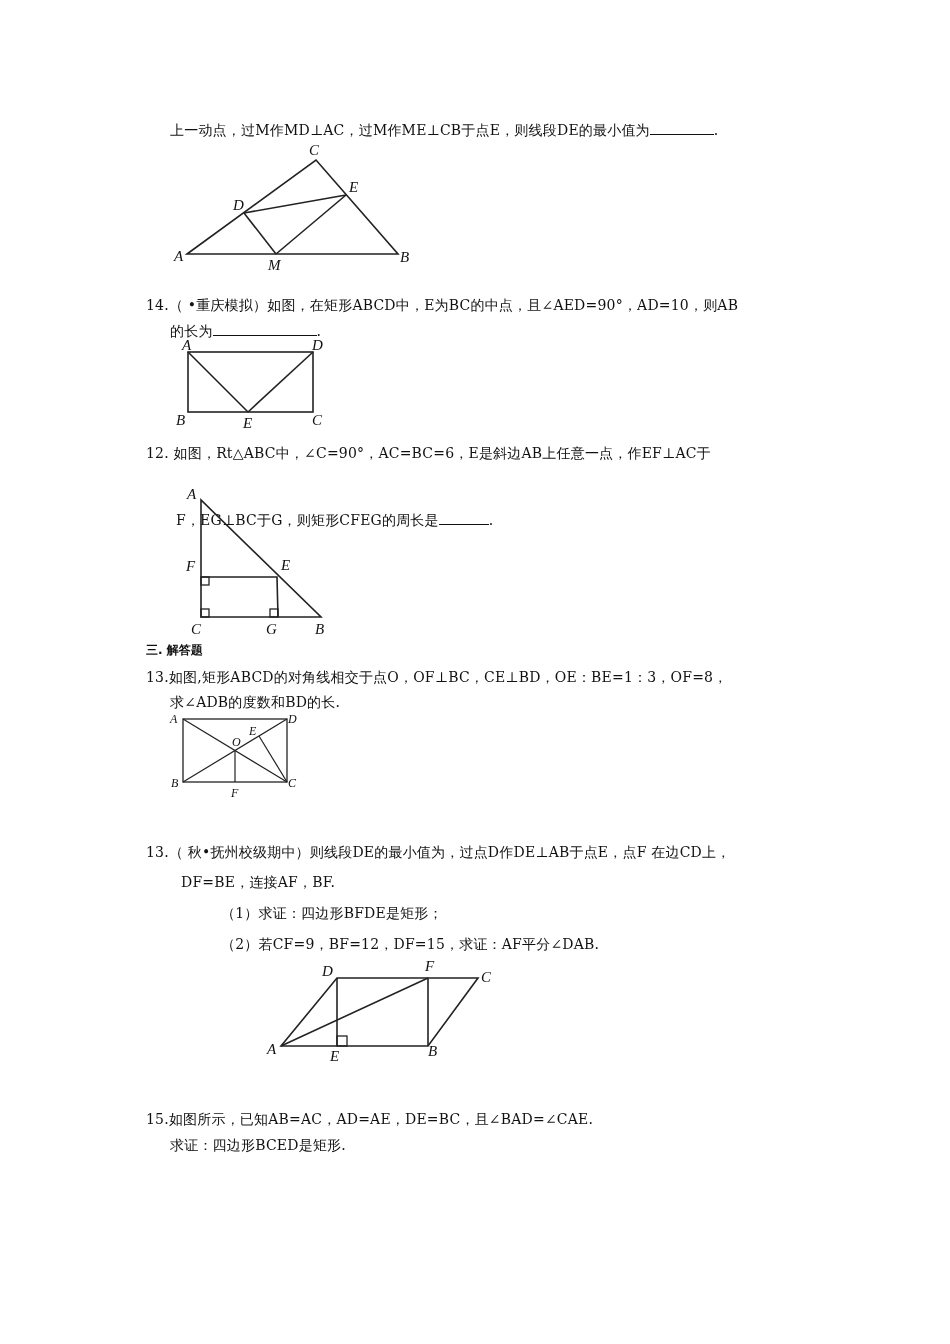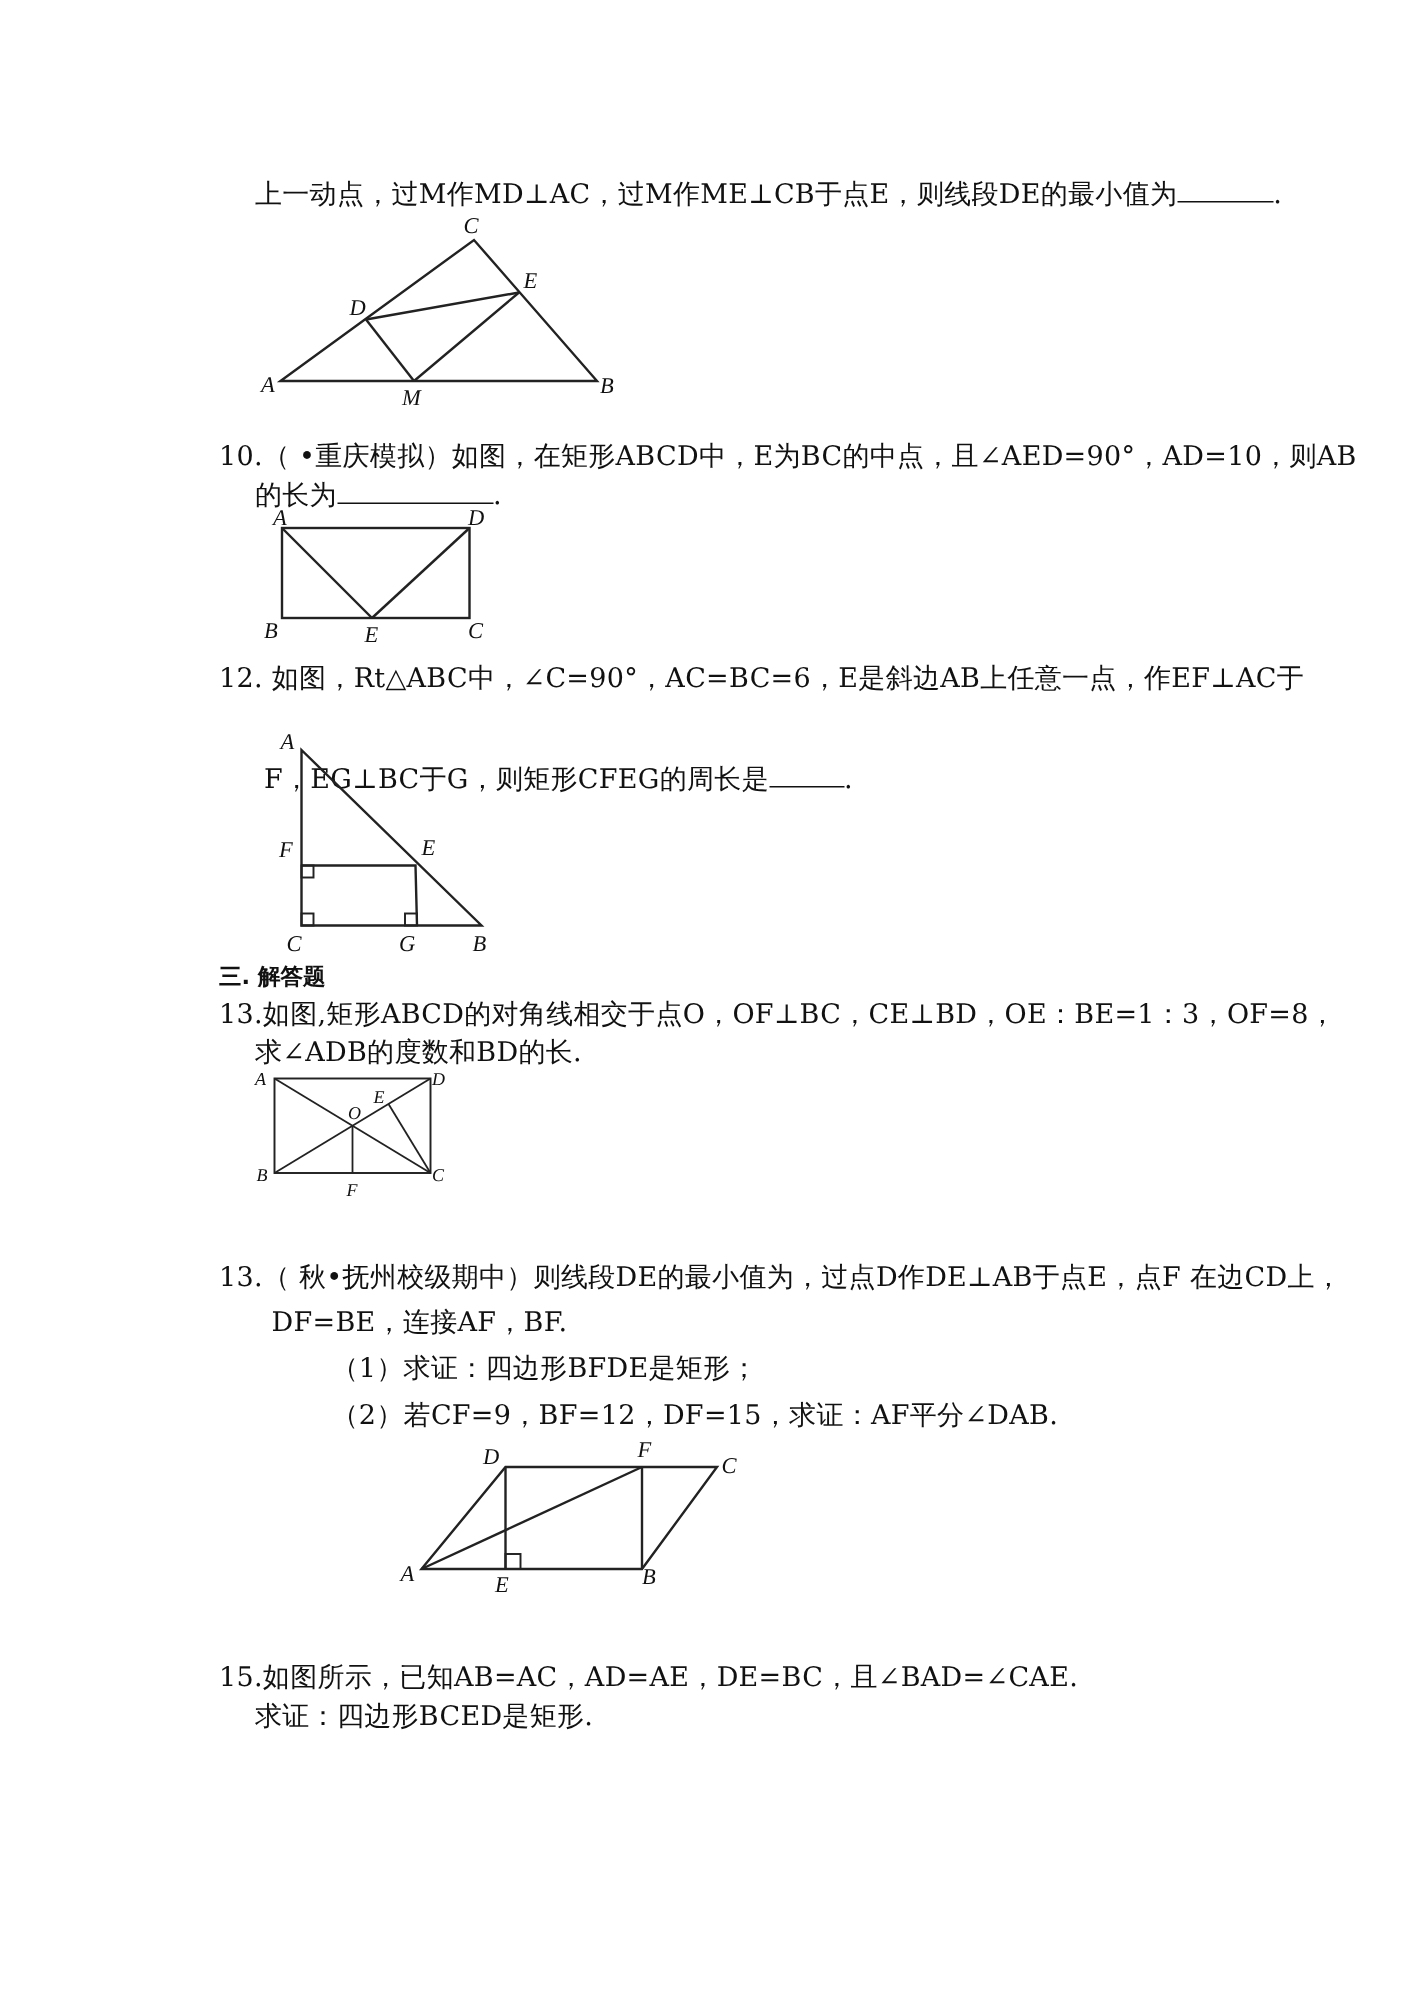--- a/index.html
+++ b/index.html
@@ -1,20 +1,20 @@
 <!DOCTYPE html>
 <html><head>
 <meta charset="utf-8">
 <style>
   html, body { margin:0; padding:0; background:#ffffff; }
   body { width:950px; height:1344px; position:relative; overflow:hidden;
          font-family:"DejaVu Serif","Liberation Serif",serif; color:#111; }
-  .line { position:absolute; font-size:18px; line-height:18px; white-space:nowrap; letter-spacing:0.2px; }
+  .line { position:absolute; font-size:14px; line-height:18px; white-space:nowrap; letter-spacing:0.2px; }
   .blank { display:inline-block; border-bottom:1px solid #111; height:14px; vertical-align:baseline; }
-  .section { position:absolute; font-size:15px; font-weight:bold; font-family:"DejaVu Sans","Liberation Sans",sans-serif; }
+  .section { position:absolute; font-size:12px; font-weight:bold; font-family:"DejaVu Sans","Liberation Sans",sans-serif; }
   svg { position:absolute; overflow:visible; }
   svg line, svg polyline, svg polygon, svg rect { stroke:#222; stroke-width:1.6; fill:none; }
   svg text { font-family:"Liberation Serif","DejaVu Serif",serif; font-style:italic; font-size:15px; fill:#111; }
   .sq { stroke-width:1.3; }
 </style>
 </head>
 <body>
 
 <div class="line" style="left:170px; top:120px;">
   <span>上一动点，过M作MD⊥AC，过M作ME⊥CB于点E，则线段DE的最小值为</span><span class="blank" style="width:64px;"></span><span>.</span>
@@ -26,21 +26,21 @@
   <line x1="244" y1="213" x2="346" y2="195"></line>
   <text x="309" y="155">C</text>
   <text x="349" y="192">E</text>
   <text x="233" y="210">D</text>
   <text x="174" y="261">A</text>
   <text x="268" y="270">M</text>
   <text x="400" y="262">B</text>
 </svg>
 
 <div class="line" style="left:146px; top:296px;">
-  <span>10.</span><span>（ •重庆模拟）如图，在矩形ABCD中，E为BC的中点，且∠AED=90°，AD=10，则AB</span>
+  <span>14.</span><span>（ •重庆模拟）如图，在矩形ABCD中，E为BC的中点，且∠AED=90°，AD=10，则AB</span>
 </div>
 <div class="line" style="left:170px; top:321px;">
   <span>的长为</span><span class="blank" style="width:104px;"></span><span>.</span>
 </div>
 <svg style="left:0; top:0;" width="950" height="440">
   <rect x="188" y="352" width="125" height="60"></rect>
   <line x1="188" y1="352" x2="248" y2="412"></line>
   <line x1="313" y1="352" x2="248" y2="412"></line>
   <text x="182" y="350">A</text>
   <text x="312" y="350">D</text>

